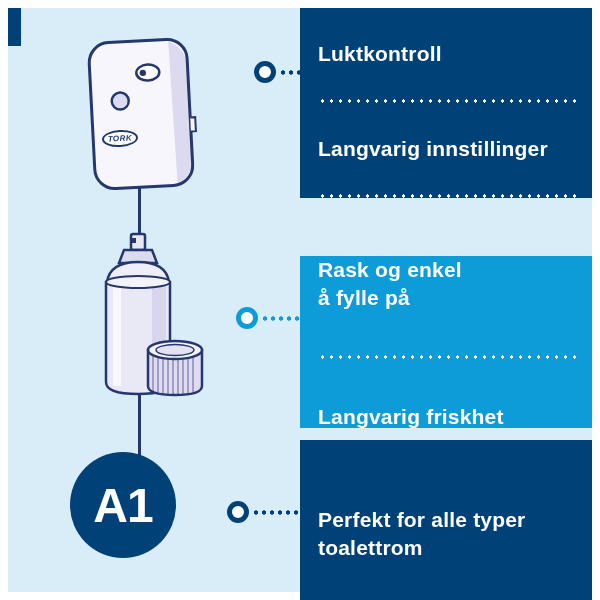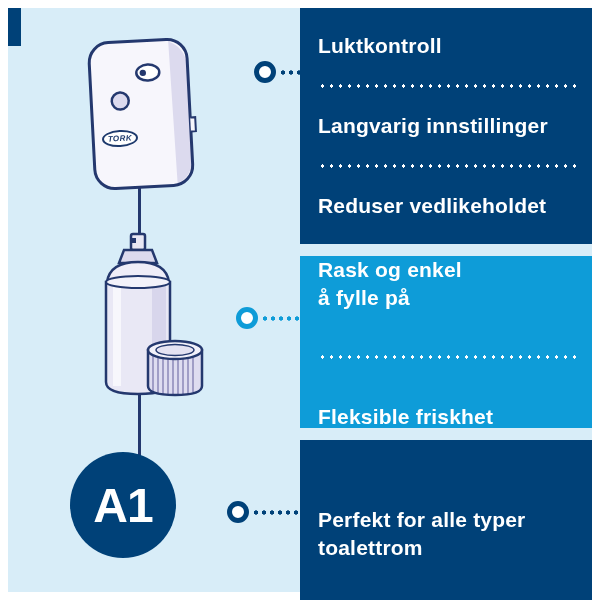--- a/index.html
+++ b/index.html
@@ -17,21 +17,21 @@
     background:#004178;
   }
 
   
   .panel {
     position:absolute; left:300px; width:292px;
     display:flex; flex-direction:column; color:#ffffff;
   }
   .panel.dark { background:#004178; }
   .panel.cyan { background:#0e9cd8; }
-  .panel-top    { top:8px;   height:236px; box-sizing:border-box; }
+  .panel-top    { top:8px;   height:190px; box-sizing:border-box; }
   .panel-middle { top:256px; height:172px;gap:44px; }
   .panel-bottom { top:440px; height:188px; }
 
   .feature {
     flex:1; display:flex; align-items:center;
     padding-left:18px; padding-right:10px;
   }
   .feature-label {
     font-size:21px; font-weight:bold; line-height:1.32;
     white-space:pre-line; letter-spacing:0.2px;
@@ -158,33 +158,30 @@
 
   <div class="panel dark panel-top">
     <div class="feature">
       <span class="feature-label">Luktkontroll</span>
     </div>
     <div class="sep"></div>
     <div class="feature">
       <span class="feature-label">Langvarig innstillinger</span>
     </div>
     <div class="sep"></div>
-    <div class="feature">
-      <span class="feature-label">Reduser vedlikeholdet</span>
-    </div>
   </div>
 
   <div class="panel cyan panel-middle">
     <div class="feature">
       <span class="feature-label">Rask og enkel
 å fylle på</span>
     </div>
     <div class="sep"></div>
     <div class="feature">
-      <span class="feature-label">Fleksible friskhet</span>
+      <span class="feature-label">Langvarig friskhet</span>
     </div>
   </div>
 
   <div class="panel dark panel-bottom">
     <div class="feature">
       <span class="feature-label">Perfekt for alle typer
 toalettrom</span>
     </div>
   </div>
 </div>

